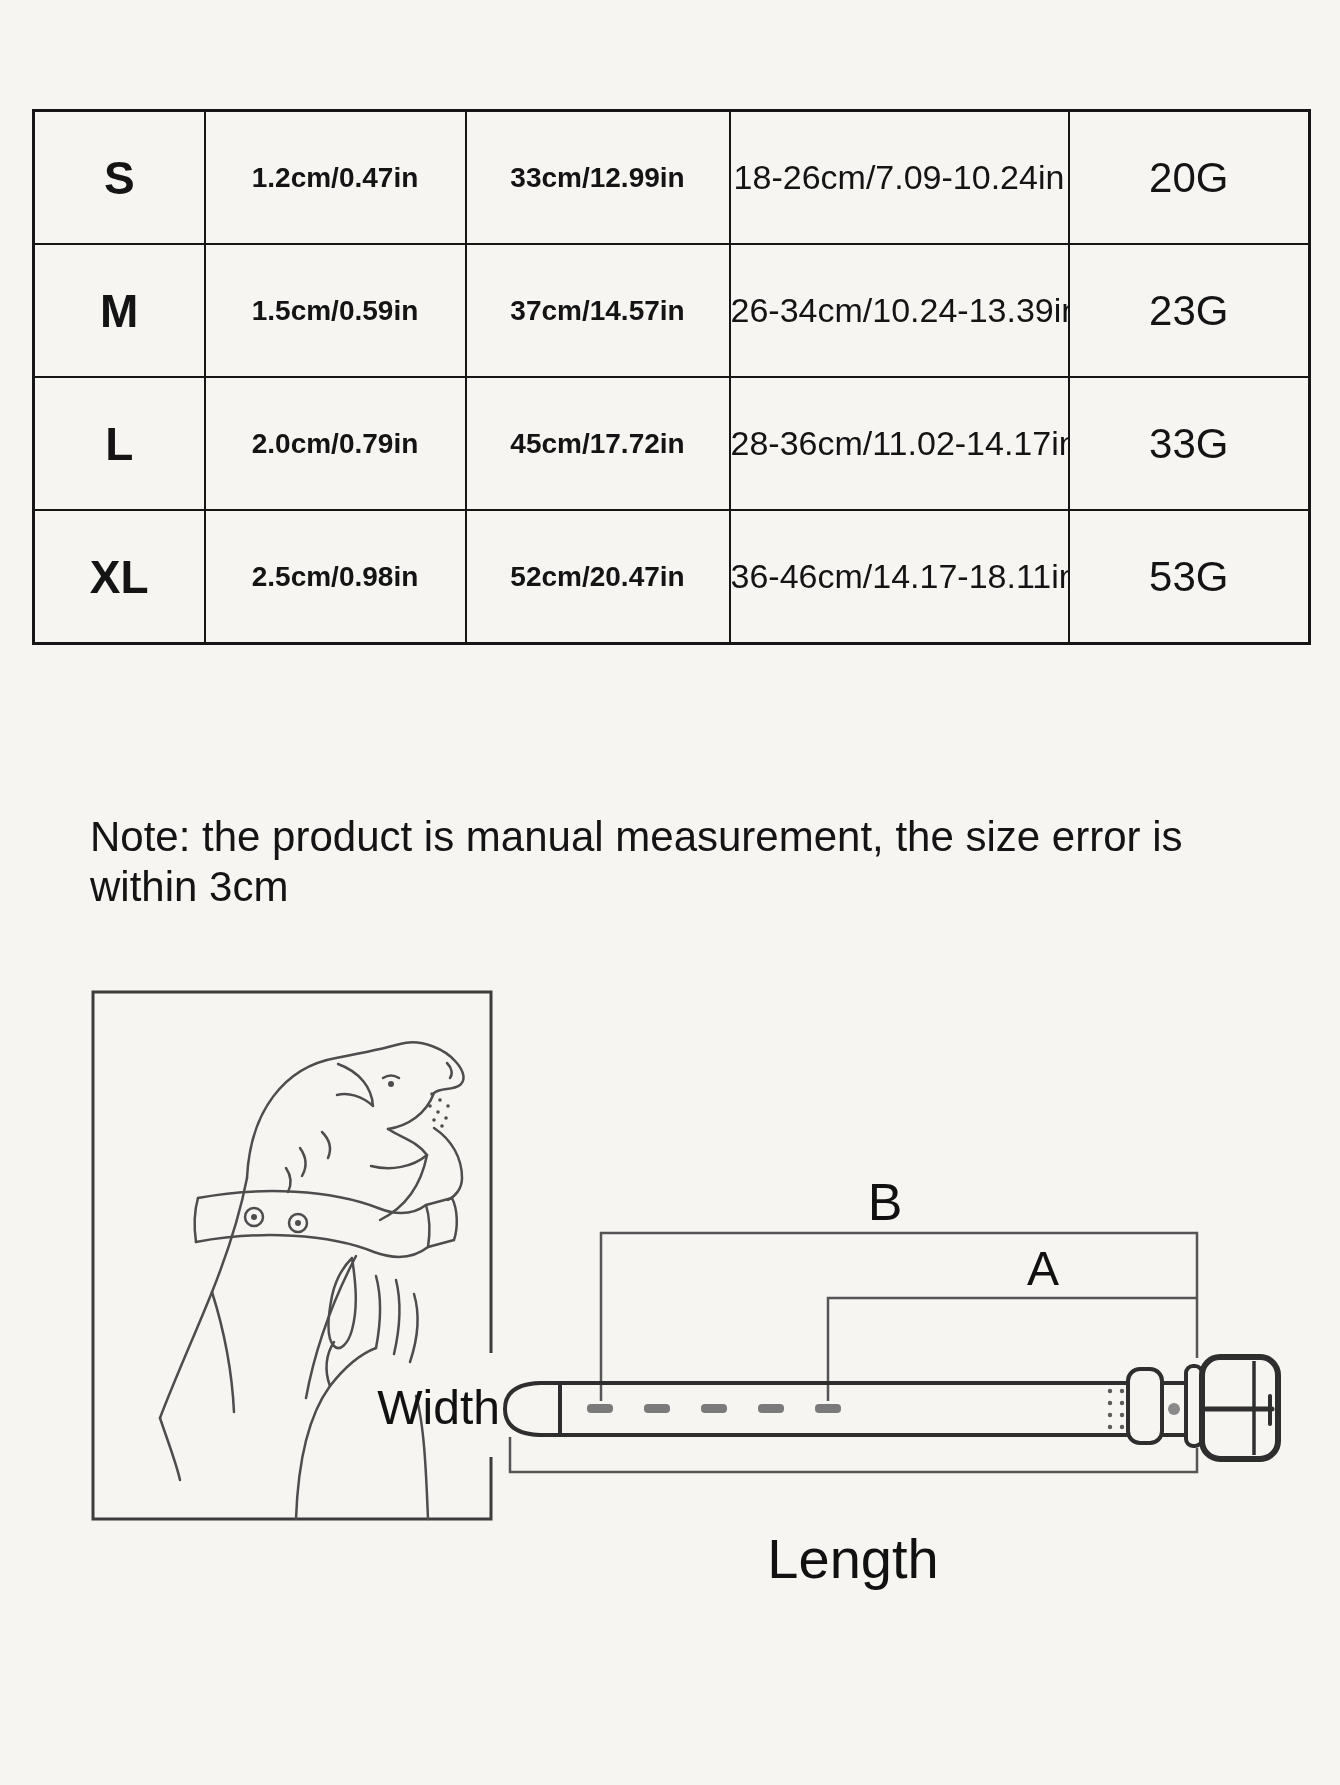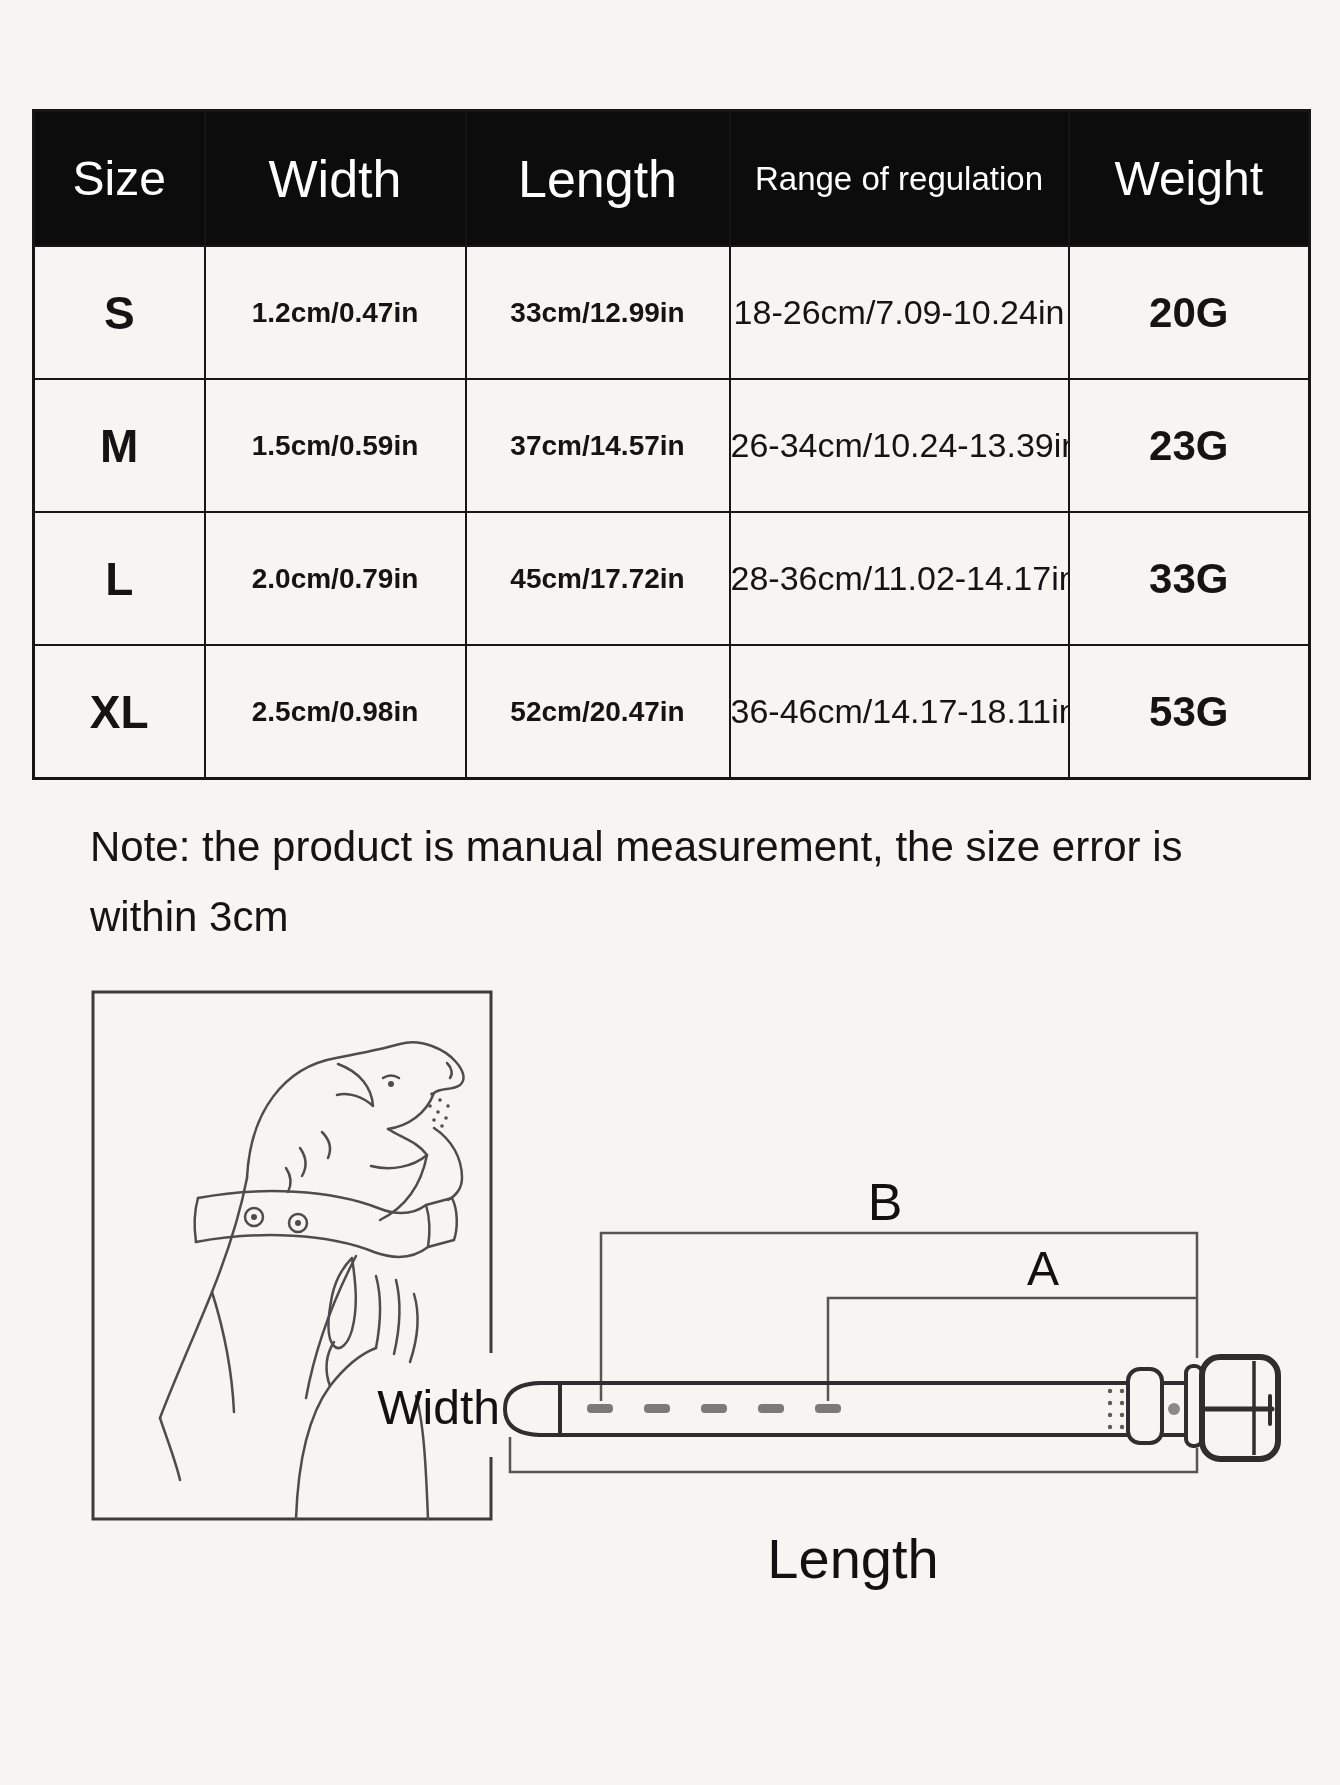--- a/index.html
+++ b/index.html
@@ -24,51 +24,44 @@
   table.size-table td{height:131px;background:#f6f5f2;}
   .col-size{width:171px;}  .col-width{width:261px;} .col-length{width:264px;}
   .col-range{width:339px;} .col-weight{width:241px;}
   th.h-size{font-size:48px;}
   th.h-width,th.h-length{font-size:52px;}
   th.h-range{font-size:33px;}
   th.h-weight{font-size:48px;}
   td.c-size{font-size:46px;font-weight:700;}
   td.c-width,td.c-length{font-size:28px;font-weight:700;}
   td.c-range{font-size:34px;font-weight:400;}
-  td.c-weight{font-size:42px;font-weight:700;}
+  td.c-weight{font-size:42px;font-weight:400;}
   .note{
     position:absolute;left:90px;top:812px;width:1200px;
-    font-size:42px;line-height:70px;color:#141414;font-weight:400;
+    font-size:42px;line-height:50px;color:#141414;font-weight:400;
   }
   svg.diagram{position:absolute;left:0;top:0;}
   .sketch{stroke:#4d4d4d;stroke-width:2.5;fill:none;stroke-linecap:round;stroke-linejoin:round;}
   .bracket{stroke:#555555;stroke-width:2.5;fill:none;}
   .strap{stroke:#2e2e2e;stroke-width:4;fill:none;stroke-linecap:round;}
   .hw{stroke:#2e2e2e;fill:#f6f5f2;}
   .svg-label{fill:#111111;font-family:"Liberation Sans", sans-serif;}
 </style>
 </head>
 <body>
 
 <table class="size-table">
   <colgroup>
     <col class="col-size">
       <col class="col-width">
       <col class="col-length">
       <col class="col-range">
       <col class="col-weight">
   </colgroup>
   <tbody>
-      <tr>
-    <th class="h-size">Size</th>
-    <th class="h-width">Width</th>
-    <th class="h-length">Length</th>
-    <th class="h-range">Range of regulation</th>
-    <th class="h-weight">Weight</th>
-  </tr>
   <tr>
     <td class="c-size">S</td>
     <td class="c-width">1.2cm/0.47in</td>
     <td class="c-length">33cm/12.99in</td>
     <td class="c-range">18-26cm/7.09-10.24in</td>
     <td class="c-weight">20G</td>
   </tr>
   <tr>
     <td class="c-size">M</td>
     <td class="c-width">1.5cm/0.59in</td>

